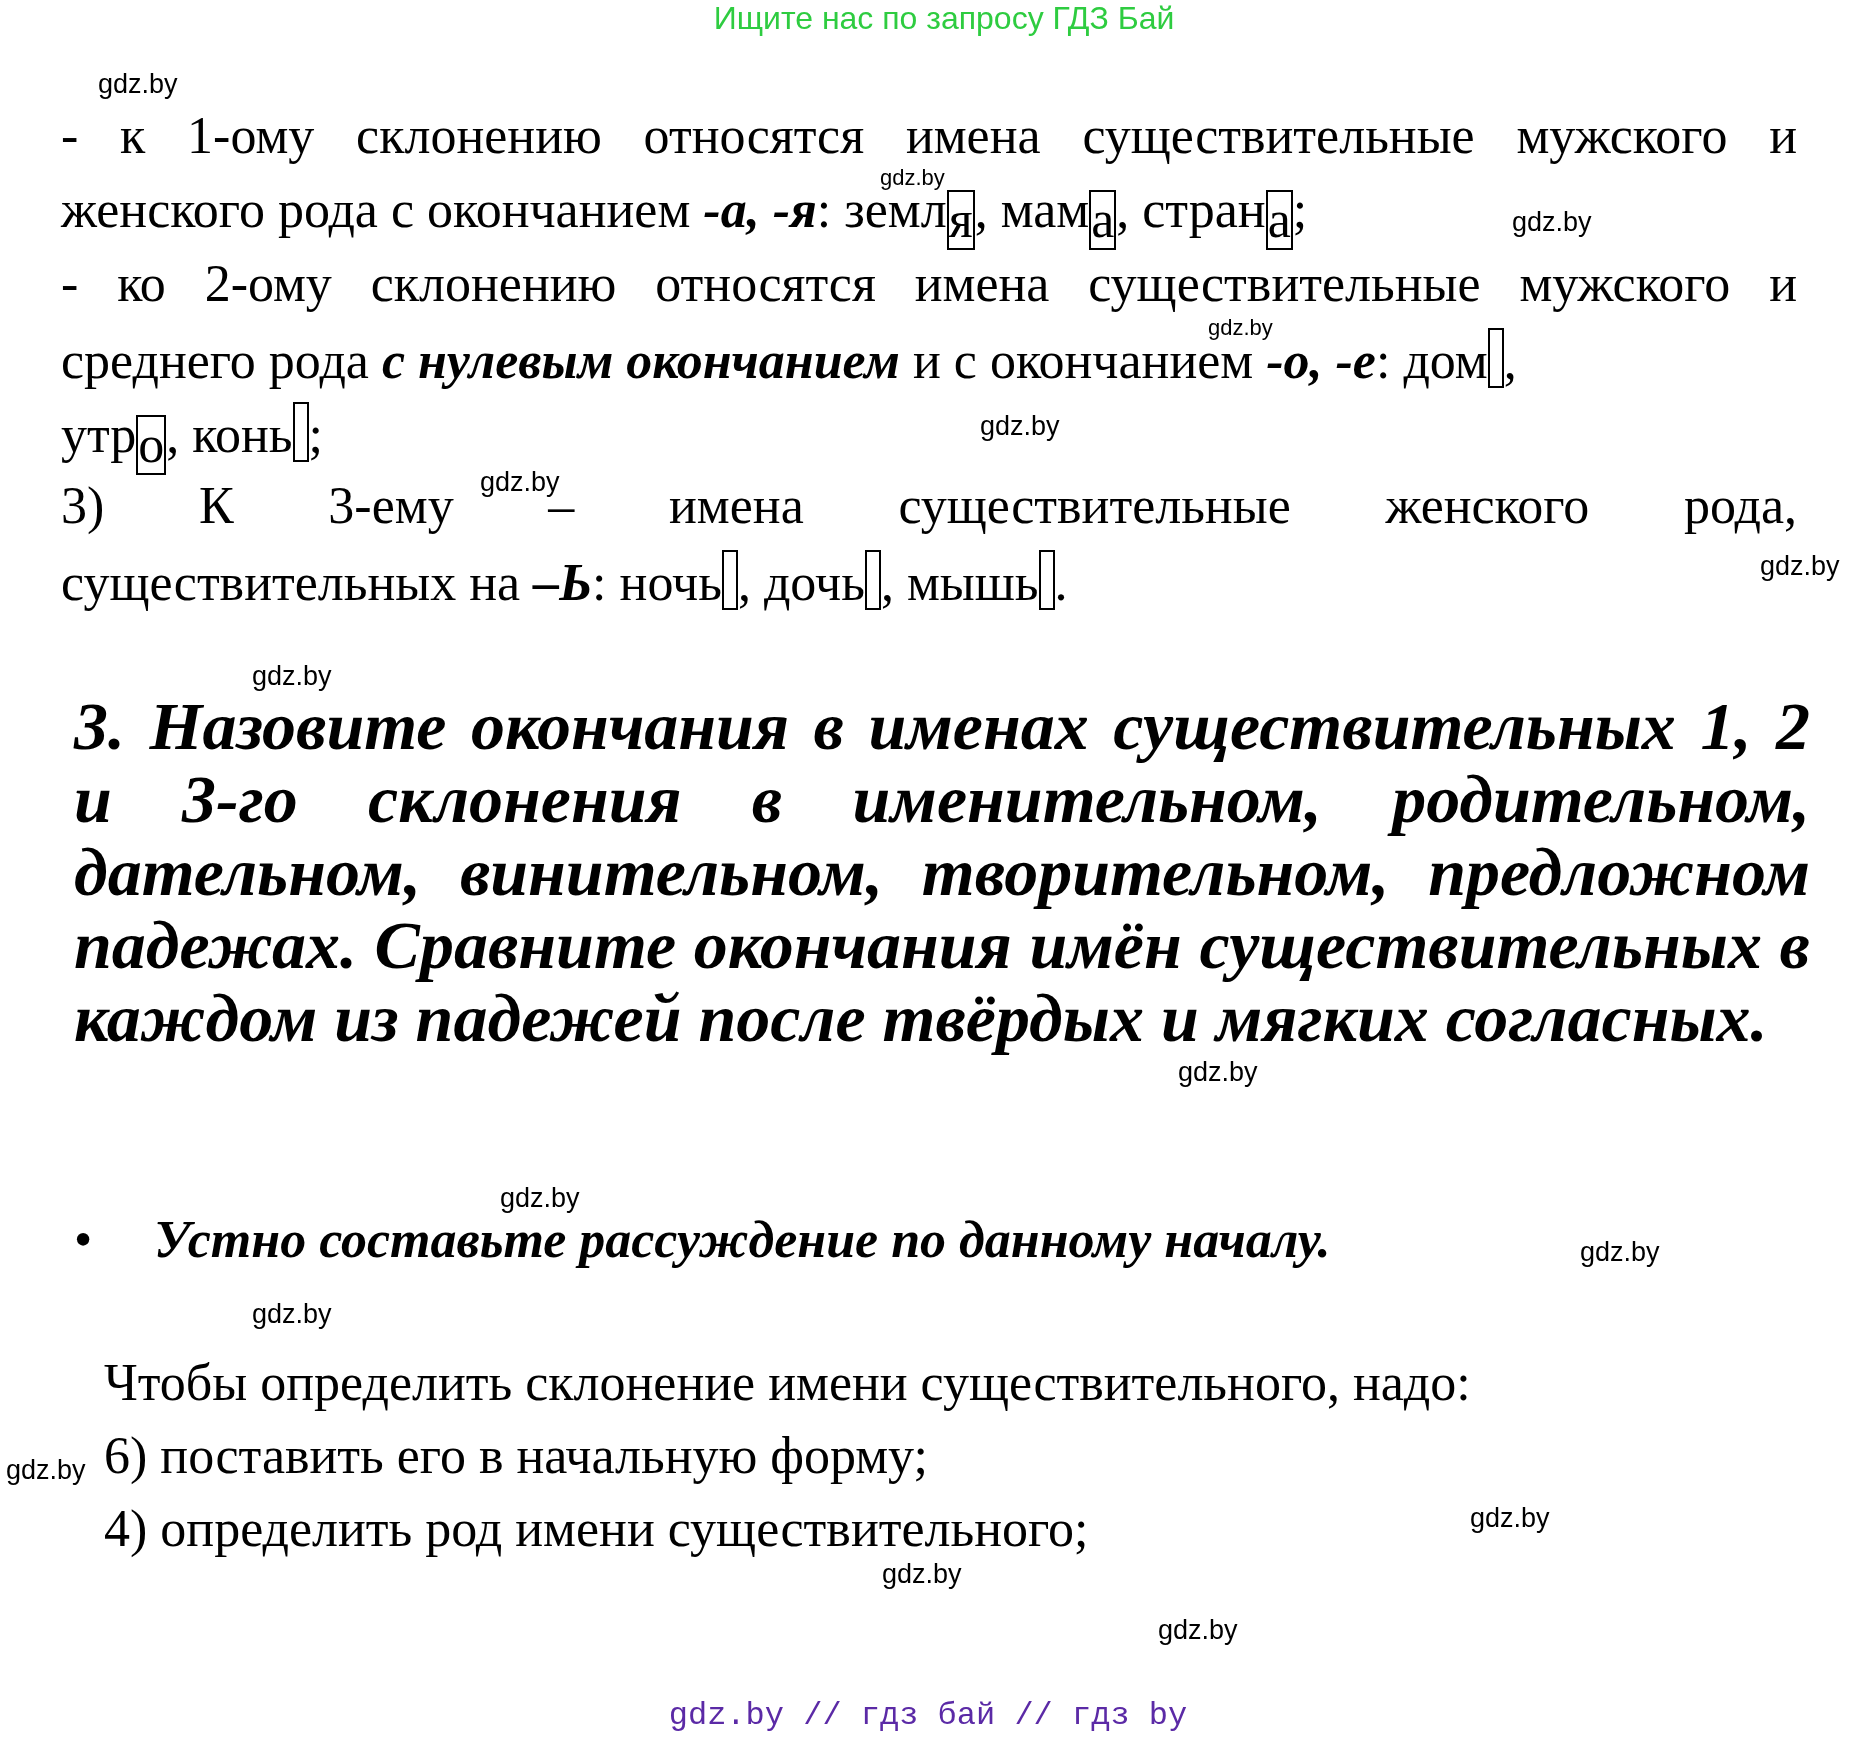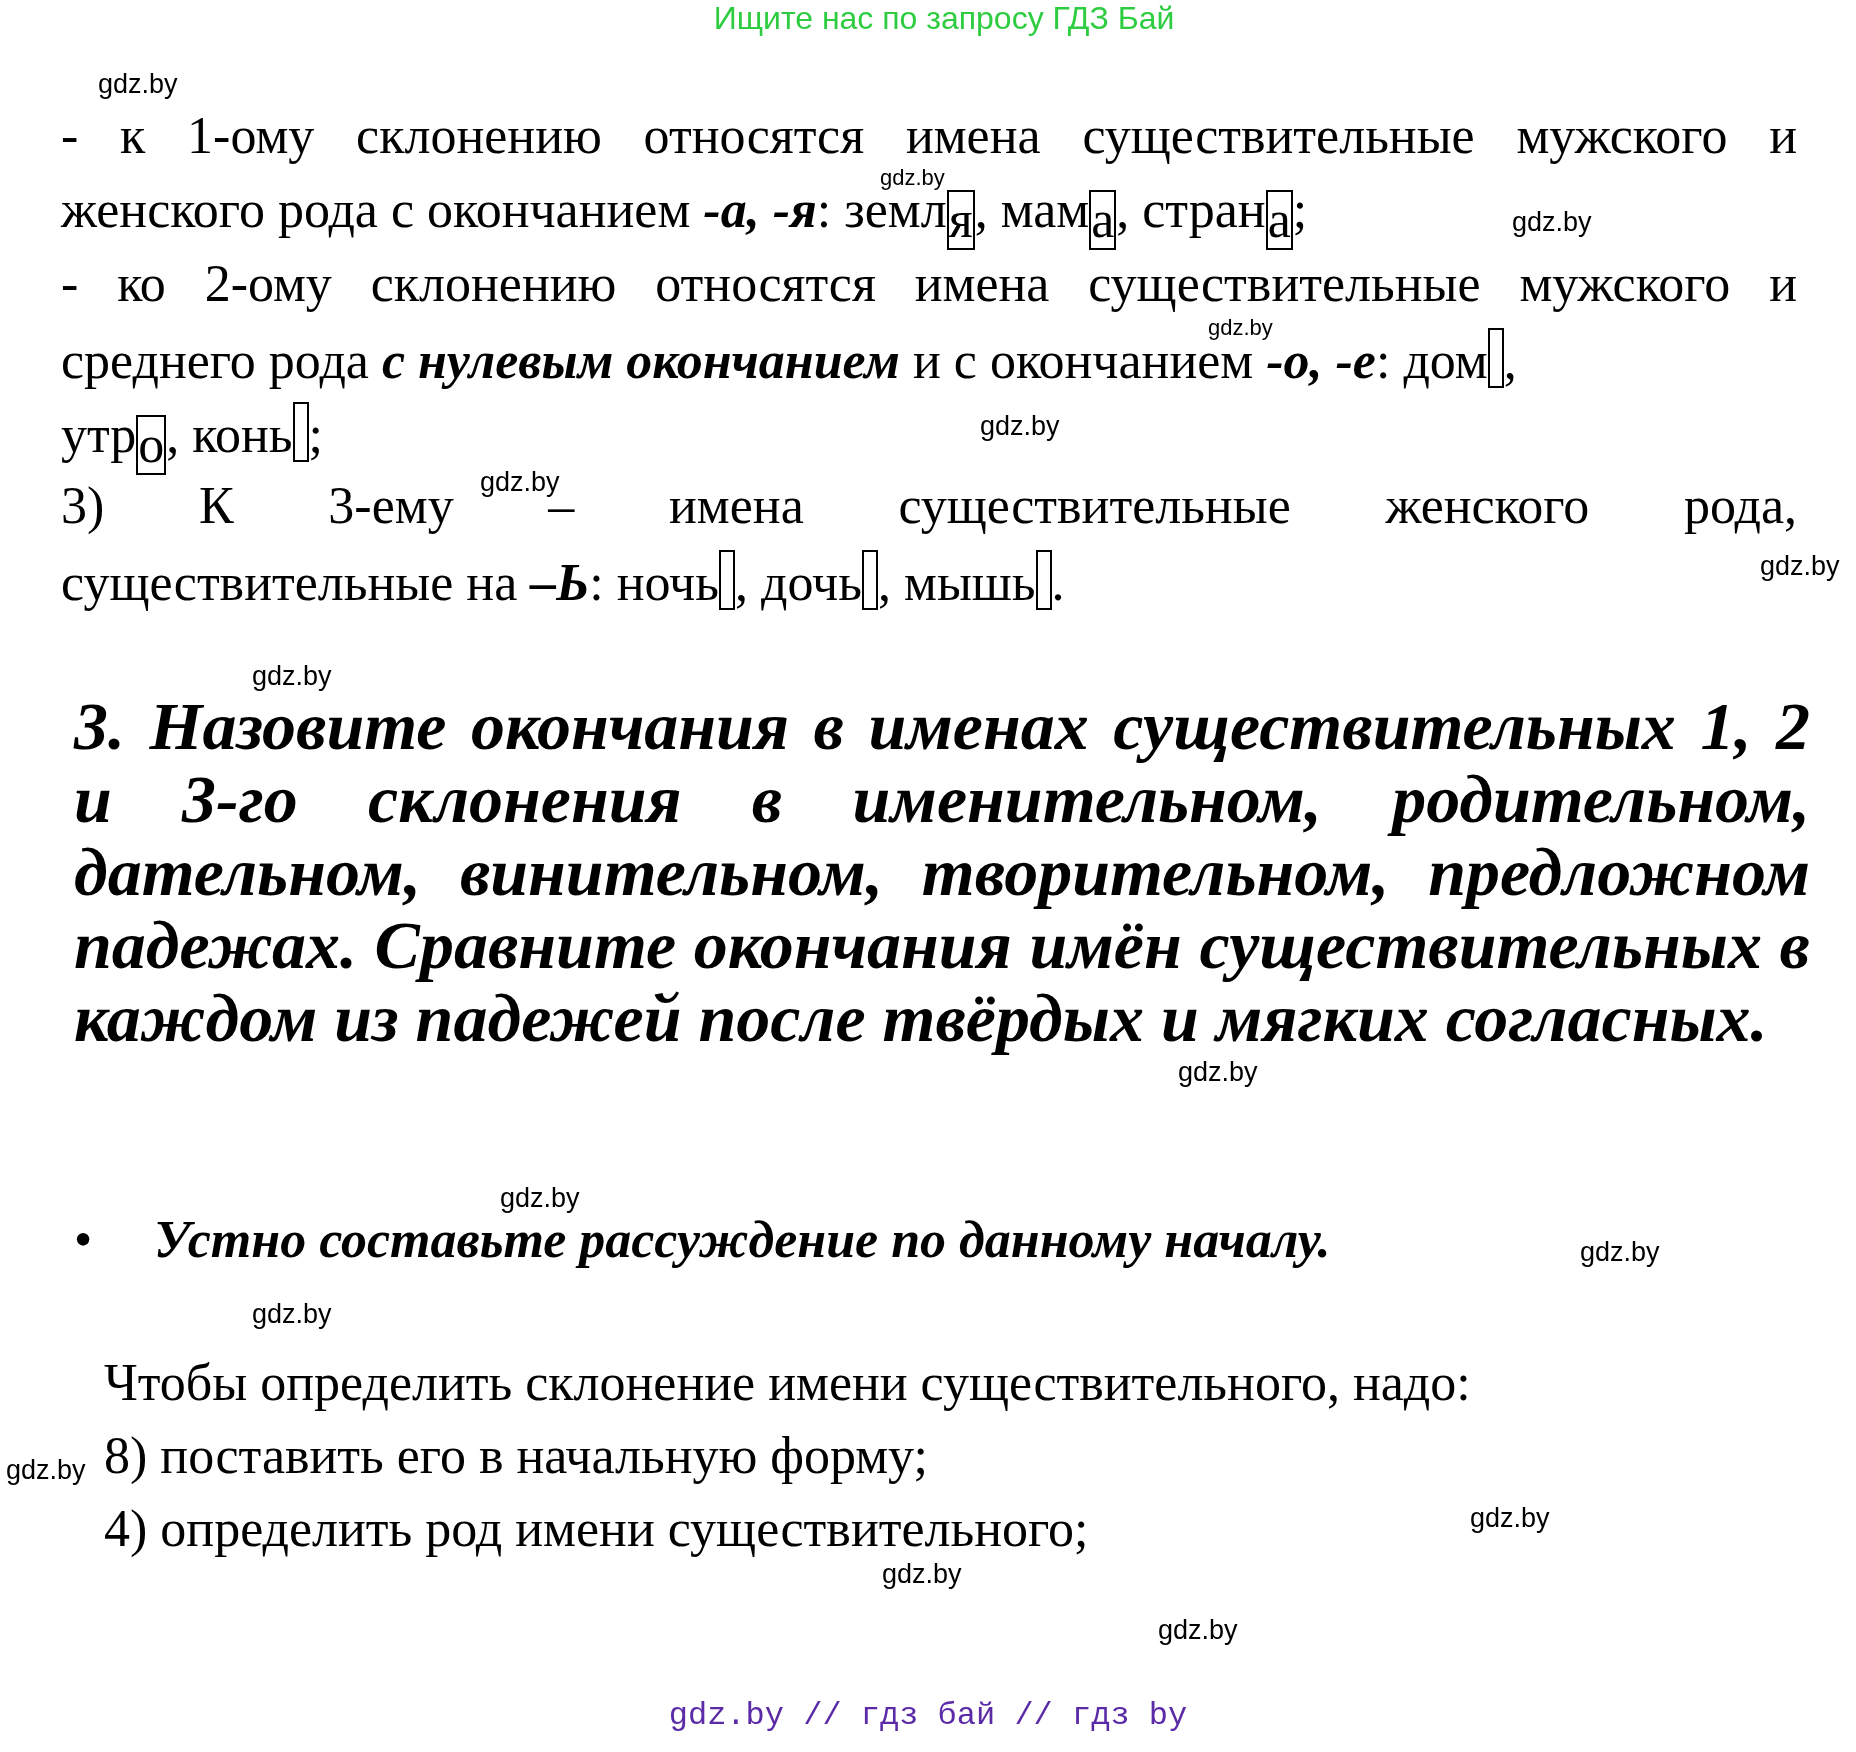--- a/index.html
+++ b/index.html
@@ -43,28 +43,28 @@
 </div>
 <div class="line just" style="top:254px;"><span>- ко 2-ому склонению относятся имена существительные мужского и</span></div>
 <div class="line" style="top:328px;">
   <span>среднего рода </span><span class="bi">с нулевым окончанием</span><span> и с окончанием </span><span class="bi">-о, -е</span><span>: дом</span><span class="box"></span><span>,</span>
 </div>
 <div class="line" style="top:402px;">
   <span>утр</span><span class="box">о</span><span>, конь</span><span class="box"></span><span>;</span>
 </div>
 <div class="line just" style="top:476px;word-spacing:40px;"><span>3) К 3-ему – имена существительные женского рода,</span></div>
 <div class="line" style="top:550px;">
-  <span>существительные на </span><span class="bi">–Ь</span><span>: ночь</span><span class="box"></span><span>, дочь</span><span class="box"></span><span>, мышь</span><span class="box"></span><span>.</span>
+  <span>существительных на </span><span class="bi">–Ь</span><span>: ночь</span><span class="box"></span><span>, дочь</span><span class="box"></span><span>, мышь</span><span class="box"></span><span>.</span>
 </div>
 
 <div class="task" style="top:690px;">3. Назовите окончания в именах существительных 1, 2 и 3-го склонения в именительном, родительном, дательном, винительном, творительном, предложном падежах. Сравните окончания имён существительных в каждом из падежей после твёрдых и мягких согласных.</div>
 
 <div class="bullet" style="top:1210px;">
   <span style="display:inline-block;width:80px;">•</span><span class="bi">Устно составьте рассуждение по данному началу.</span>
 </div>
 
 <div class="steps" style="top:1346px;">
   <div>Чтобы определить склонение имени существительного, надо:</div>
-  <div>8)  поставить его в начальную форму;</div>
+  <div>6)  поставить его в начальную форму;</div>
   <div>4)  определить род имени существительного;</div>
 </div>
 
 <div class="footer" style="top:1734px;transform:translateY(-36px);">gdz.by  //  гдз бай  //  гдз by</div>
 
 </body></html>

